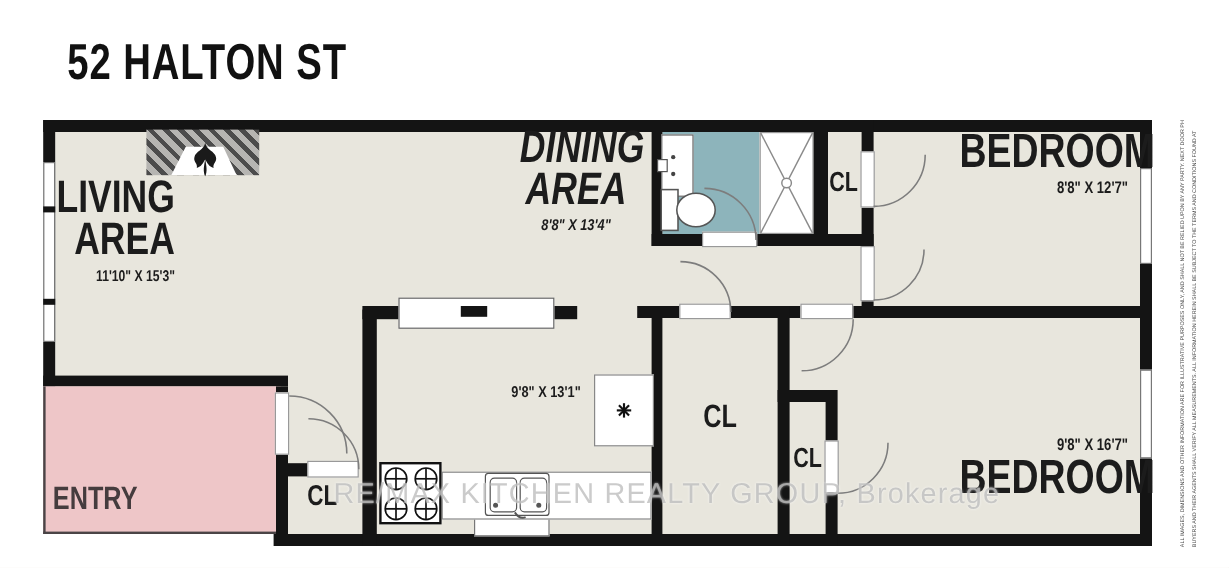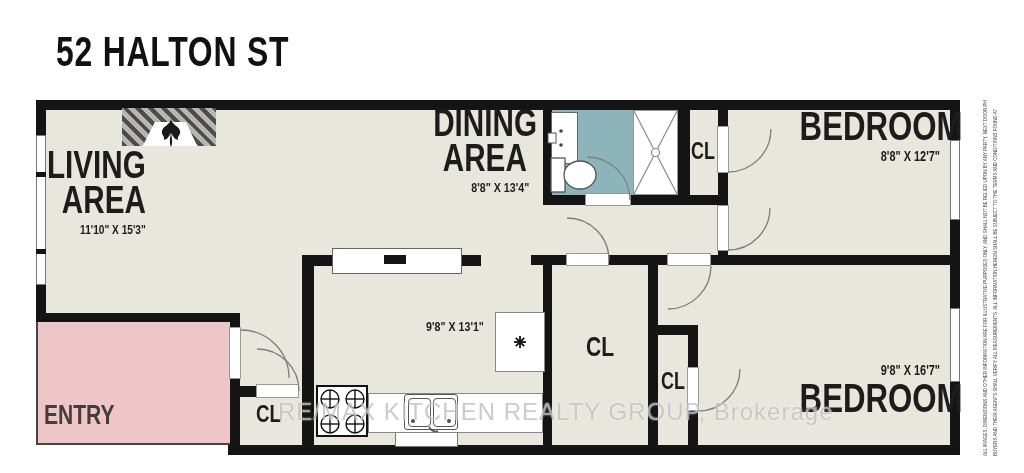--- a/index.html
+++ b/index.html
@@ -172,21 +172,21 @@
       <path d="M 698 411 A 42 42 0 0 0 740 369"></path>
     </g>
   </svg>
 
   <div class="txt" style="left:47px;top:148px;text-align:right;">
     <div class="room-label cond" style="font-size:38px;">LIVING</div>
     <div class="room-label cond" style="font-size:38px;">AREA</div>
     <div class="dims cond" style="font-size:13px;margin-top:4px;">11'10" X 15'3"</div>
   </div>
 
-  <div class="txt" style="left:420px;top:106px;width:120px;text-align:right;">
+  <div class="txt" style="left:420px;top:106px;width:120px;text-align:center;font-style:italic;">
     <div class="room-label" style="font-size:38px;line-height:0.92;transform:scaleX(0.78);transform-origin:center;white-space:nowrap;">DINING</div>
     <div class="room-label" style="font-size:38px;line-height:0.92;transform:scaleX(0.78);transform-origin:center;white-space:nowrap;">AREA</div>
     <div class="dims" style="font-size:13px;margin-top:4px;transform:scaleX(0.82);transform-origin:center;white-space:nowrap;">8'8" X 13'4"</div>
   </div>
 
 
   <div class="txt" style="left:400px;top:319px;width:110px;text-align:center;">
     <div class="dims" style="font-size:13px;transform:scaleX(0.82);transform-origin:center;white-space:nowrap;">9'8" X 13'1"</div>
   </div>
 

